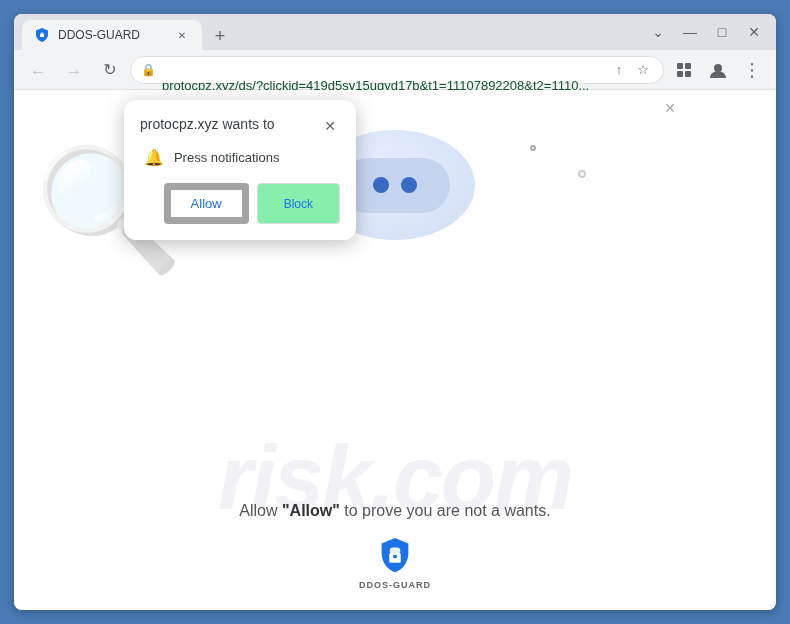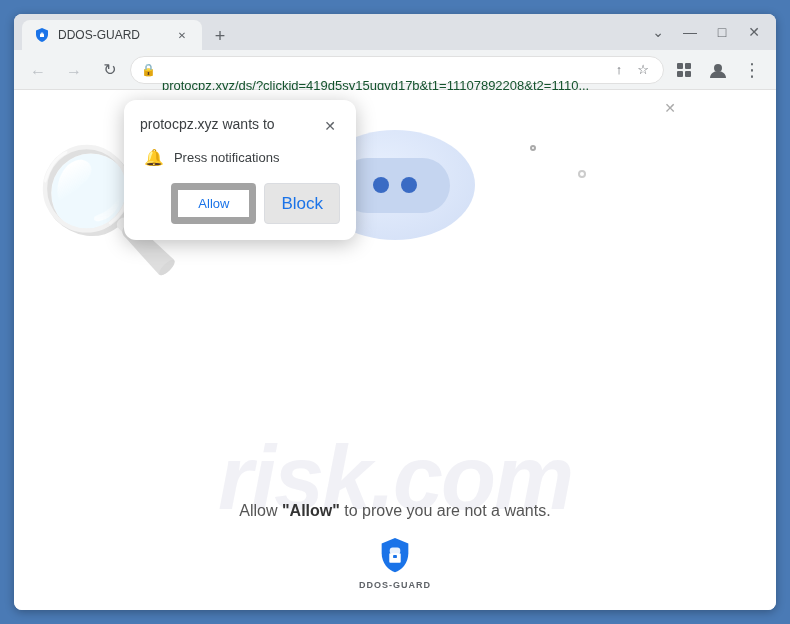--- a/index.html
+++ b/index.html
@@ -389,25 +389,25 @@
       border: 7px solid #a3a3a3;
       border-radius: 4px;
       padding: 6px 20px;
       font-size: 13px;
       color: #1a73e8;
       cursor: pointer;
       font-weight: 500;
     }
 
     .btn-block {
-      background: #e5e5e5;
+      background: #86efac;
       border: 1px solid #dadce0;
       border-radius: 4px;
-      padding: 6px 16px;
-      font-size: 17px;
+      padding: 6px 26px;
+      font-size: 12px;
       color: #1a73e8;
       cursor: pointer;
       font-weight: 500;
     }
 
     
     .page-x-btn {
       position: absolute;
       top: 10px;
       right: 100px;

